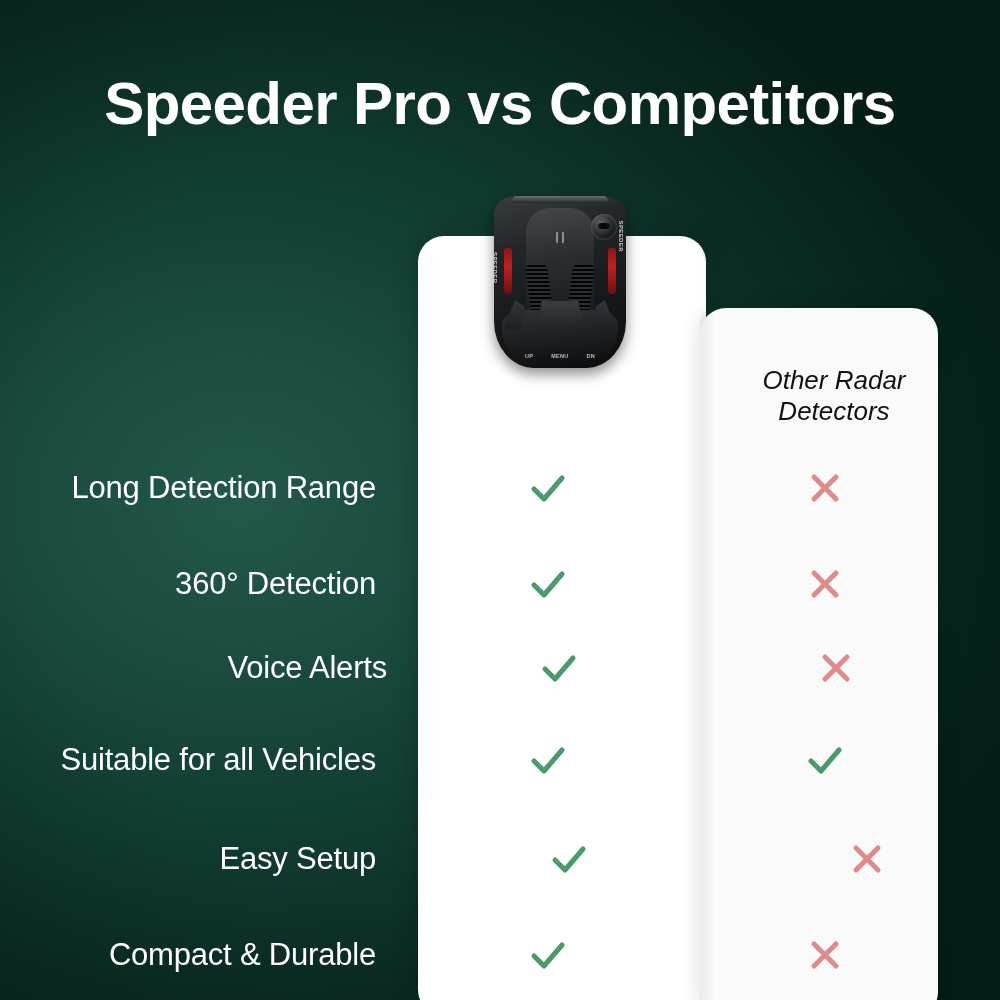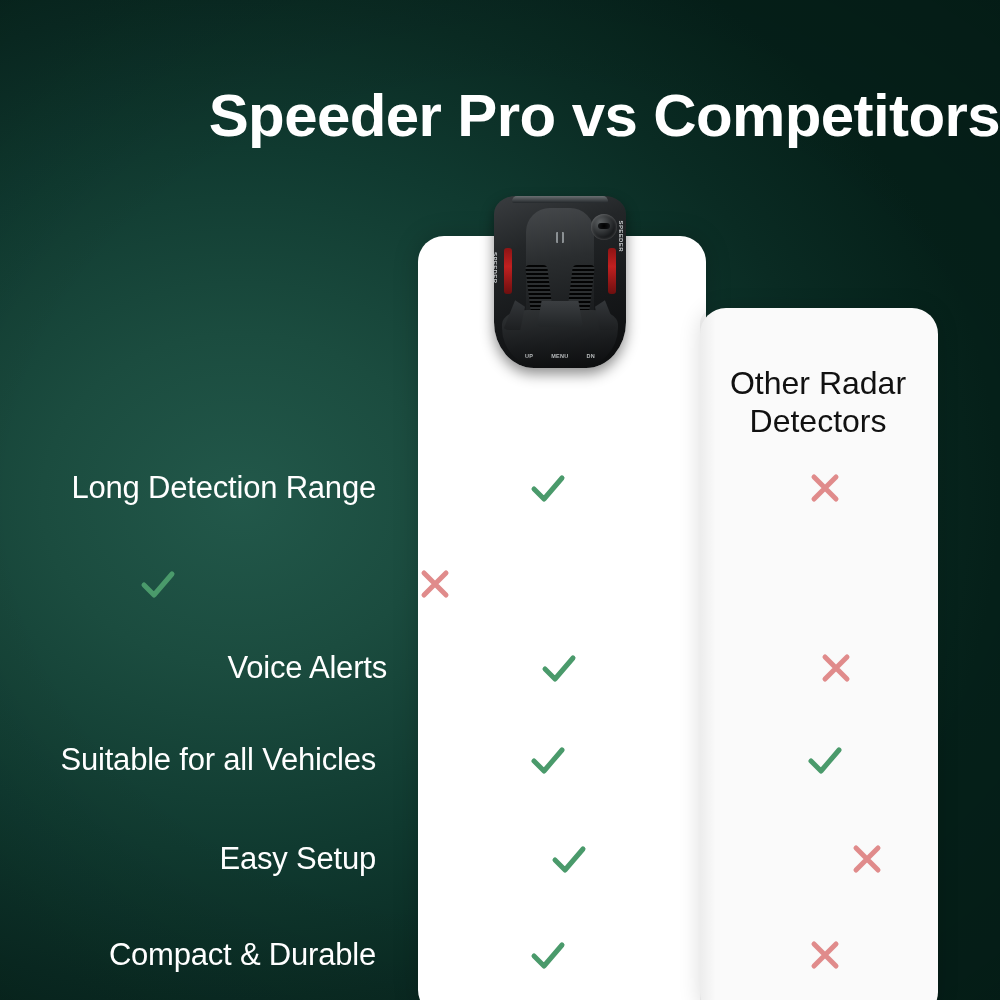--- a/index.html
+++ b/index.html
@@ -24,22 +24,22 @@
     position:absolute; inset:0;
     background:
       radial-gradient(ellipse 1200px 1000px at 50% 50%,
         rgba(0,0,0,0) 40%, rgba(0,0,0,0.28) 100%);
     pointer-events:none;
   }
 
   
   .title {
     position:absolute;
-    top:84px; left:0; width:1000px;
-    text-align:right;
+    top:72px; left:0; width:1000px;
+    text-align:center;
     color:#ffffff;
     font-size:60px;
     font-weight:bold;
     letter-spacing:-0.6px;
     line-height:1.05;
     z-index:5;
   }
 
   
   .card {
@@ -169,22 +169,22 @@
     z-index:6;
     text-align:center;
     color:#111111;
     line-height:1.18;
   }
   .head-pro {
     left:418px; top:385px; width:288px;
     font-size:28px; font-weight:bold;
   }
   .head-other {
-    left:699px; top:365px; width:238px;
-    font-size:32px; font-weight:normal;
+    left:715px; top:365px; width:238px;
+    font-size:26px; font-weight:normal;font-style:italic;
   }
 
   
   .rows { position:absolute; inset:0; z-index:6; }
   .row {
     position:absolute;
     left:0; width:1000px;
     height:54px;
     display:flex;
     align-items:center;
@@ -262,20 +262,21 @@
           </svg>
       </div>
       <div class="cell cell-other">
         <svg class="mark" width="44" height="44" viewBox="0 0 44 44">
             <path d="M11 11 L33 33 M33 11 L11 33" fill="none" stroke="#e08b8b" stroke-width="5" stroke-linecap="round"></path>
           </svg>
       </div>
     </div>
 
     <div class="row r1">
+      <div class="row-label">360° Detection</div>
       <div class="cell cell-pro">
         <svg class="mark" width="46" height="46" viewBox="0 0 46 46">
             <path d="M9 24 L19 34 L37 13" fill="none" stroke="#4a9a6b" stroke-width="5" stroke-linecap="round" stroke-linejoin="round"></path>
           </svg>
       </div>
       <div class="cell cell-other">
         <svg class="mark" width="44" height="44" viewBox="0 0 44 44">
             <path d="M11 11 L33 33 M33 11 L11 33" fill="none" stroke="#e08b8b" stroke-width="5" stroke-linecap="round"></path>
           </svg>
       </div>

